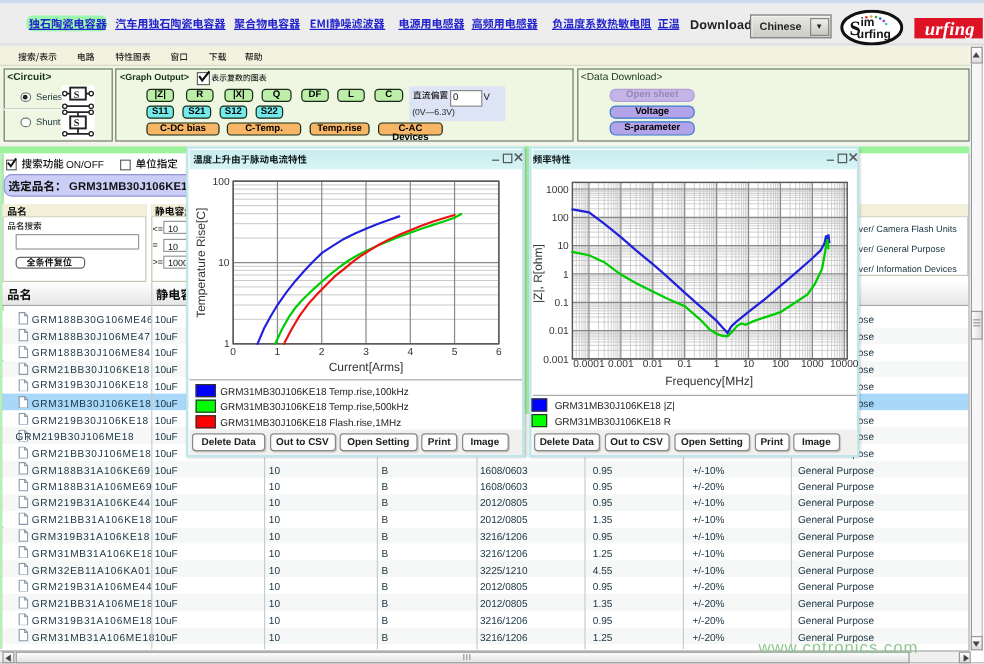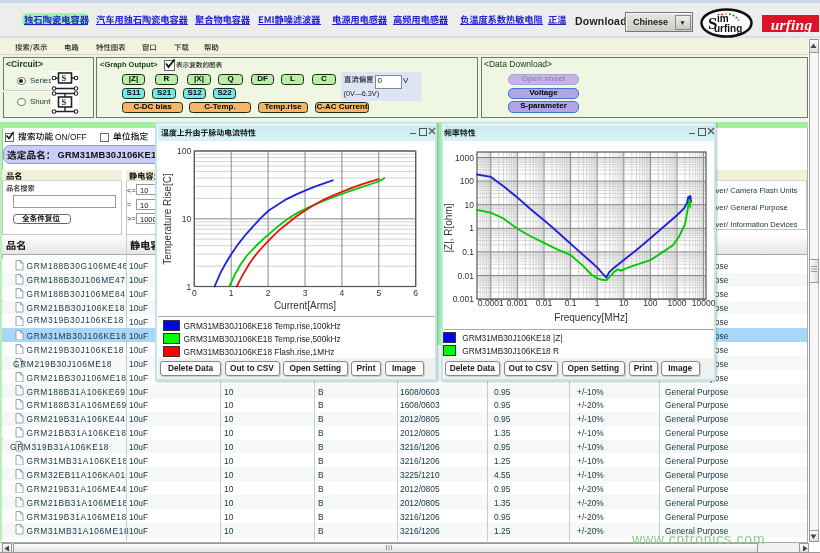--- a/index.html
+++ b/index.html
@@ -136,21 +136,21 @@
 <div class="abs" style="left:251px;top:73.5px;width:23px;height:11px;background:#bceea8;border:1.6px solid #172a17;border-radius:3.5px;box-sizing:border-box;font-size:8px;font-weight:bold;color:#000;text-align:center;line-height:8px">DF</div>
 <div class="abs" style="left:281px;top:73.5px;width:23px;height:11px;background:#bceea8;border:1.6px solid #172a17;border-radius:3.5px;box-sizing:border-box;font-size:8px;font-weight:bold;color:#000;text-align:center;line-height:8px">L</div>
 <div class="abs" style="left:312px;top:73.5px;width:24px;height:11px;background:#bceea8;border:1.6px solid #172a17;border-radius:3.5px;box-sizing:border-box;font-size:8px;font-weight:bold;color:#000;text-align:center;line-height:8px">C</div>
 <div class="abs" style="left:122px;top:87.5px;width:23px;height:11px;background:#72eaea;border:1.6px solid #172a17;border-radius:3.5px;box-sizing:border-box;font-size:8px;font-weight:bold;color:#000;text-align:center;line-height:8px">S11</div>
 <div class="abs" style="left:152px;top:87.5px;width:24px;height:11px;background:#72eaea;border:1.6px solid #172a17;border-radius:3.5px;box-sizing:border-box;font-size:8px;font-weight:bold;color:#000;text-align:center;line-height:8px">S21</div>
 <div class="abs" style="left:183px;top:87.5px;width:23px;height:11px;background:#72eaea;border:1.6px solid #172a17;border-radius:3.5px;box-sizing:border-box;font-size:8px;font-weight:bold;color:#000;text-align:center;line-height:8px">S12</div>
 <div class="abs" style="left:213px;top:87.5px;width:23px;height:11px;background:#72eaea;border:1.6px solid #172a17;border-radius:3.5px;box-sizing:border-box;font-size:8px;font-weight:bold;color:#000;text-align:center;line-height:8px">S22</div>
 <div class="abs" style="left:122px;top:101.5px;width:61px;height:11.5px;background:#f7b566;border:1.6px solid #172a17;border-radius:3.5px;box-sizing:border-box;font-size:8px;font-weight:bold;color:#000;text-align:center;line-height:8.5px">C-DC bias</div>
 <div class="abs" style="left:189px;top:101.5px;width:62px;height:11.5px;background:#f7b566;border:1.6px solid #172a17;border-radius:3.5px;box-sizing:border-box;font-size:8px;font-weight:bold;color:#000;text-align:center;line-height:8.5px">C-Temp.</div>
 <div class="abs" style="left:258px;top:101.5px;width:50px;height:11.5px;background:#f7b566;border:1.6px solid #172a17;border-radius:3.5px;box-sizing:border-box;font-size:8px;font-weight:bold;color:#000;text-align:center;line-height:8.5px">Temp.rise</div>
-<div class="abs" style="left:315px;top:101.5px;width:54px;height:11.5px;background:#f7b566;border:1.6px solid #172a17;border-radius:3.5px;box-sizing:border-box;font-size:8px;font-weight:bold;color:#000;text-align:center;line-height:8.5px">C-AC Current</div>
+<div class="abs" style="left:315px;top:101.5px;width:54px;height:11.5px;background:#f7b566;border:1.6px solid #172a17;border-radius:3.5px;box-sizing:border-box;font-size:8px;font-weight:bold;color:#000;text-align:center;line-height:8.5px">C-AC Devices</div>
 <div class="abs" style="left:341px;top:71.5px;width:80px;height:29px;background:#dde4f6"></div>
 <svg style="position:absolute;left:343.5px;top:73.9px;" width="32" height="10.7" viewBox="0 -8.14 32 10.73">
       <path d="M1.3 -4.5V-0.3H0.3V0.4H7.1V-0.3H6.1V-4.5H3.8L3.9 -5.0H6.9V-5.7H4.0L4.1 -6.2L3.3 -6.3L3.3 -5.7H0.5V-5.0H3.2L3.1 -4.5ZM2.0 -2.9H5.4V-2.4H2.0ZM2.0 -3.4V-3.9H5.4V-3.4ZM2.0 -1.9H5.4V-1.3H2.0ZM2.0 -0.3V-0.8H5.4V-0.3Z M11.6 -2.7V0.3H12.2V-2.7ZM10.3 -2.7V-1.9C10.3 -1.3 10.2 -0.5 9.4 0.1C9.5 0.2 9.8 0.5 9.9 0.6C10.9 -0.1 11.0 -1.1 11.0 -1.9V-2.7ZM12.9 -2.7V-0.4C12.9 0.1 13.0 0.2 13.1 0.3C13.2 0.5 13.4 0.5 13.5 0.5C13.6 0.5 13.8 0.5 13.9 0.5C14.0 0.5 14.2 0.5 14.3 0.4C14.4 0.3 14.5 0.2 14.5 0.1C14.5 -0.0 14.6 -0.4 14.6 -0.8C14.4 -0.8 14.2 -0.9 14.1 -1.0C14.1 -0.7 14.1 -0.4 14.1 -0.3C14.0 -0.2 14.0 -0.1 14.0 -0.1C14.0 -0.1 13.9 -0.1 13.9 -0.1C13.8 -0.1 13.7 -0.1 13.7 -0.1C13.7 -0.1 13.6 -0.1 13.6 -0.1C13.6 -0.1 13.6 -0.2 13.6 -0.3V-2.7ZM8.0 -5.7C8.4 -5.4 9.0 -5.0 9.3 -4.7L9.7 -5.3C9.4 -5.6 8.8 -5.9 8.4 -6.2ZM7.7 -3.6C8.1 -3.4 8.7 -3.0 9.0 -2.8L9.4 -3.4C9.1 -3.6 8.5 -3.9 8.0 -4.1ZM7.8 0.1 8.4 0.5C8.9 -0.2 9.4 -1.1 9.8 -1.8L9.2 -2.3C8.8 -1.5 8.2 -0.5 7.8 0.1ZM11.5 -6.1C11.6 -5.9 11.7 -5.6 11.8 -5.3H9.8V-4.7H11.1C10.9 -4.3 10.5 -3.9 10.4 -3.8C10.2 -3.6 10.0 -3.6 9.8 -3.6C9.9 -3.4 10.0 -3.1 10.0 -2.9C10.3 -3.0 10.6 -3.0 13.6 -3.2C13.7 -3.0 13.8 -2.8 13.9 -2.7L14.5 -3.1C14.2 -3.5 13.6 -4.2 13.2 -4.7L12.7 -4.4C12.8 -4.2 13.0 -4.0 13.1 -3.8L11.1 -3.7C11.4 -4.0 11.7 -4.3 11.9 -4.7H14.4V-5.3H12.5C12.4 -5.6 12.3 -6.0 12.2 -6.3Z M17.4 -5.5V-3.9C17.4 -2.8 17.4 -1.1 16.8 0.1C17.0 0.2 17.3 0.4 17.4 0.6C17.9 -0.6 18.0 -2.3 18.1 -3.5H21.6V-5.5H20.0C19.9 -5.7 19.7 -6.0 19.6 -6.3L19.0 -6.1C19.0 -5.9 19.2 -5.7 19.2 -5.5ZM16.8 -6.2C16.4 -5.1 15.7 -4.0 15.0 -3.3C15.1 -3.2 15.3 -2.8 15.4 -2.6C15.6 -2.9 15.8 -3.1 16.0 -3.4V0.6H16.7V-4.4C17.0 -4.9 17.2 -5.5 17.4 -6.0ZM18.1 -4.9H20.9V-4.1H18.1ZM21.1 -2.6V-1.6H20.6V-2.6ZM18.1 -3.1V0.6H18.6V-1.0H19.2V0.4H19.6V-1.0H20.1V0.4H20.6V-1.0H21.1V-0.1C21.1 0.0 21.1 0.0 21.1 0.0C21.0 0.0 20.8 0.0 20.6 0.0C20.7 0.2 20.8 0.4 20.8 0.6C21.1 0.6 21.3 0.6 21.5 0.5C21.7 0.4 21.7 0.2 21.7 -0.0V-3.1ZM18.6 -1.6V-2.6H19.2V-1.6ZM19.6 -2.6H20.1V-1.6H19.6Z M27.1 -5.5H28.1V-4.9H27.1ZM25.4 -5.5H26.4V-4.9H25.4ZM23.7 -5.5H24.7V-4.9H23.7ZM23.5 -3.2V-0.1H22.6V0.4H29.2V-0.1H28.2V-3.2H26.0L26.0 -3.5H29.0V-4.1H26.2L26.2 -4.4H28.8V-6.0H23.0V-4.4H25.5L25.4 -4.1H22.7V-3.5H25.4L25.3 -3.2ZM24.2 -0.1V-0.5H27.6V-0.1ZM24.2 -2.0H27.6V-1.6H24.2ZM24.2 -2.4V-2.7H27.6V-2.4ZM24.2 -1.2H27.6V-0.9H24.2Z" fill="#222"></path>
     </svg>
 <div class="abs" style="left:374.5px;top:74.5px;width:23px;height:12px;background:#fff;border:1px solid #888;font-size:8px;color:#111;padding-left:2px">0</div>
 <div class="abs" style="left:403px;top:76px;font-size:8px;color:#111">V</div>
 <div class="abs" style="left:343.5px;top:89px;font-size:7.2px;color:#222">(0V—6.3V)</div>
 <div class="abs" style="left:508px;top:73.5px;width:71px;height:11.5px;background:#c5b4e8;border:1.4px solid #b0a0d8;border-radius:5px;box-sizing:border-box;font-size:8px;font-weight:bold;color:#9888b8;text-align:center;line-height:8.5px">Open sheet</div>
 <div class="abs" style="left:508px;top:87.5px;width:71px;height:11.5px;background:#b3a4ea;border:1.5px solid #3a7ad0;border-radius:5px;box-sizing:border-box;font-size:8px;font-weight:bold;color:#000;text-align:center;line-height:8.5px">Voltage</div>
 <div class="abs" style="left:508px;top:101px;width:71px;height:11.5px;background:#b3a4ea;border:1.5px solid #3a7ad0;border-radius:5px;box-sizing:border-box;font-size:8px;font-weight:bold;color:#000;text-align:center;line-height:8.5px">S-parameter</div>
@@ -374,21 +374,21 @@
 <div class="abs" style="left:318px;top:428.2px;font-size:8.4px;color:#17333f">B</div>
 <div class="abs" style="left:400px;top:428.2px;font-size:8.4px;color:#17333f">2012/0805</div>
 <div class="abs" style="left:494px;top:428.2px;font-size:8.4px;color:#17333f">1.35</div>
 <div class="abs" style="left:577px;top:428.2px;font-size:8.4px;color:#17333f">+/-10%</div>
 <div class="abs" style="left:665px;top:428.2px;font-size:8.4px;color:#17333f">General Purpose</div>
 <div class="abs" style="left:2px;top:439.5px;width:804.5px;height:13.90px;background:#f6f7f7"></div>
 <svg class="abs" style="left:15px;top:441.0px" width="9" height="10.5" viewBox="0 0 9 10.5">
       <path d="M1 0.5 H5.5 L8 3 V10 H1 Z" fill="#fff" stroke="#8899aa" stroke-width="0.9"></path>
       <path d="M5.5 0.5 V3 H8" fill="none" stroke="#8899aa" stroke-width="0.9"></path>
     </svg>
-<div class="abs" style="left:10px;top:442.1px;font-size:8.4px;color:#17333f;letter-spacing:0.62px">GRM319B31A106KE18</div>
+<div class="abs" style="left:26px;top:442.1px;font-size:8.4px;color:#17333f;letter-spacing:0.62px">GRM319B31A106KE18</div>
 <div class="abs" style="left:129px;top:442.1px;font-size:8.4px;color:#17333f">10uF</div>
 <div class="abs" style="left:224px;top:442.1px;font-size:8.4px;color:#17333f">10</div>
 <div class="abs" style="left:318px;top:442.1px;font-size:8.4px;color:#17333f">B</div>
 <div class="abs" style="left:400px;top:442.1px;font-size:8.4px;color:#17333f">3216/1206</div>
 <div class="abs" style="left:494px;top:442.1px;font-size:8.4px;color:#17333f">0.95</div>
 <div class="abs" style="left:577px;top:442.1px;font-size:8.4px;color:#17333f">+/-10%</div>
 <div class="abs" style="left:665px;top:442.1px;font-size:8.4px;color:#17333f">General Purpose</div>
 <div class="abs" style="left:2px;top:453.4px;width:804.5px;height:13.90px;background:#ffffff"></div>
 <svg class="abs" style="left:15px;top:454.9px" width="9" height="10.5" viewBox="0 0 9 10.5">
       <path d="M1 0.5 H5.5 L8 3 V10 H1 Z" fill="#fff" stroke="#8899aa" stroke-width="0.9"></path>

